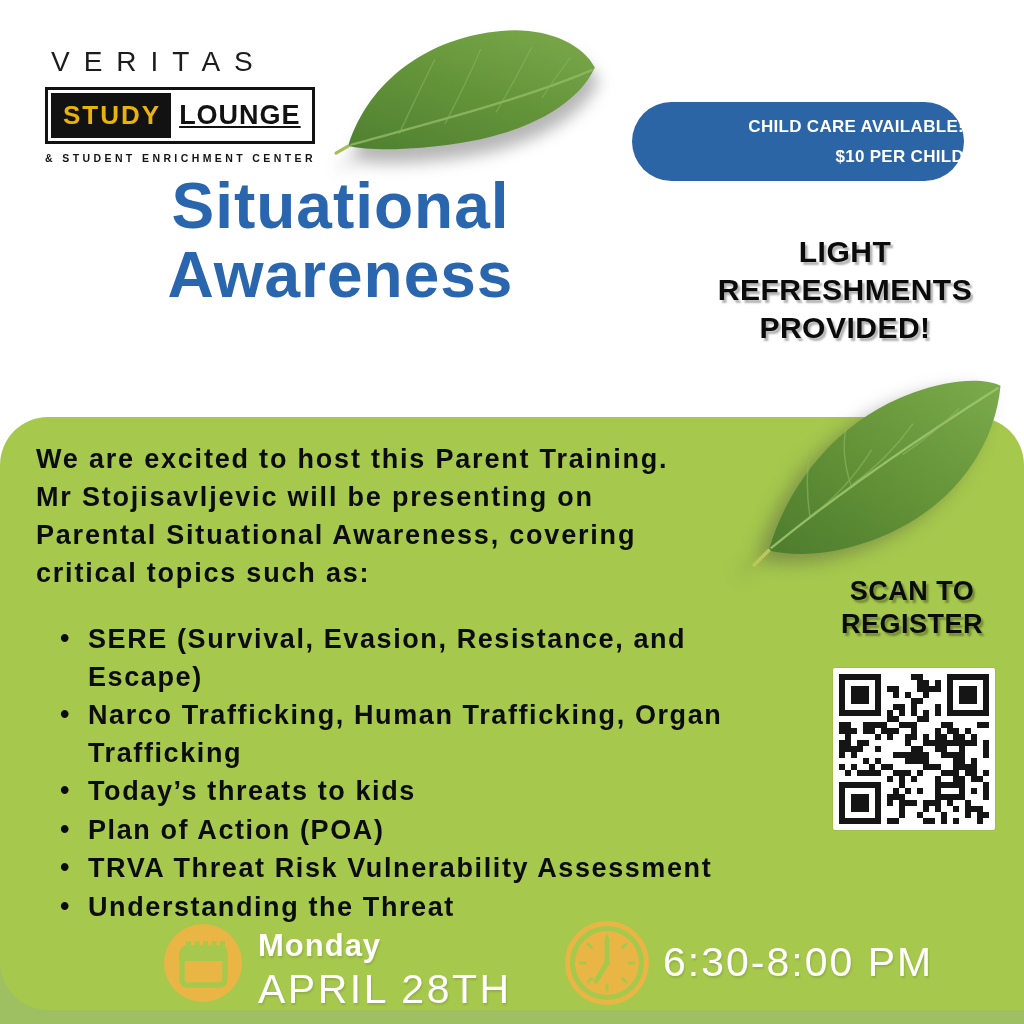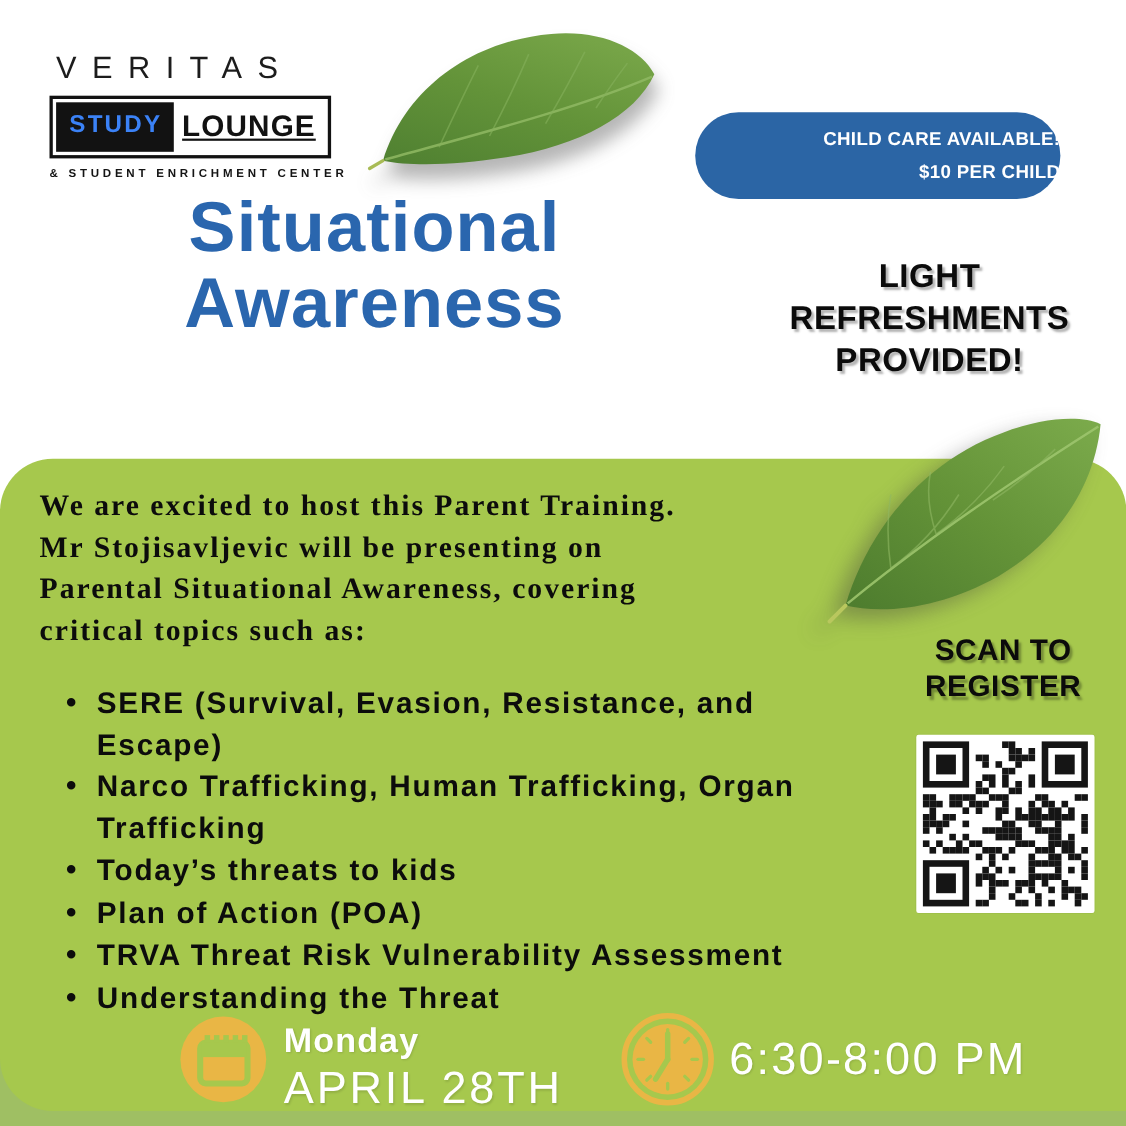--- a/index.html
+++ b/index.html
@@ -13,21 +13,21 @@
   .logo { position:absolute; left:45px; top:46px; width:250px; }
   .logo-brand {
     font-size:28px; font-weight:500; color:#1c1c1c;
     letter-spacing:14px; padding-left:6px; white-space:nowrap;
   }
   .logo-box {
     margin-top:9px; border:3px solid #121212; background:#fff;
     display:inline-flex; align-items:stretch; padding:3px;
   }
   .logo-study {
-    background:#121212; color:#3b82f6; font-size:22px; font-weight:700;
+    background:#121212; color:#eab308; font-size:26px; font-weight:700;
     letter-spacing:2px; padding:7px 10px 7px 12px;
   }
   .logo-lounge {
     color:#121212; font-size:27px; font-weight:700;
     letter-spacing:1px; padding:7px 8px; display:flex; align-items:center;text-decoration:underline;
   }
   .logo-tagline {
     margin-top:8px; font-size:10.5px; font-weight:700; color:#141414;
     letter-spacing:3.4px; white-space:nowrap;
   }
@@ -64,21 +64,21 @@
   .panel {
     position:absolute; left:0; top:417px; width:1024px; height:593px;
     background:#a6c84d; border-radius:48px 48px 0 48px;
   }
 
   .intro {
     position:absolute; left:36px; top:440px;
     color:#0c0c0c; font-weight:700; font-size:27px; line-height:38px;
     letter-spacing:1.8px;
   }
-  .intro div { white-space:nowrap;font-family:Liberation Serif, serif; }
+  .intro div { white-space:nowrap; }
 
   .topics {
     position:absolute; left:58px; top:621px; width:730px;
     list-style:none; color:#0c0c0c; font-weight:700;
     font-size:27px; line-height:37.5px; letter-spacing:1.6px;
   }
   .topics li { position:relative; padding-left:30px; margin-bottom:1px; }
   .topics li .dot { position:absolute; left:2px; top:-1px; }
 
   

